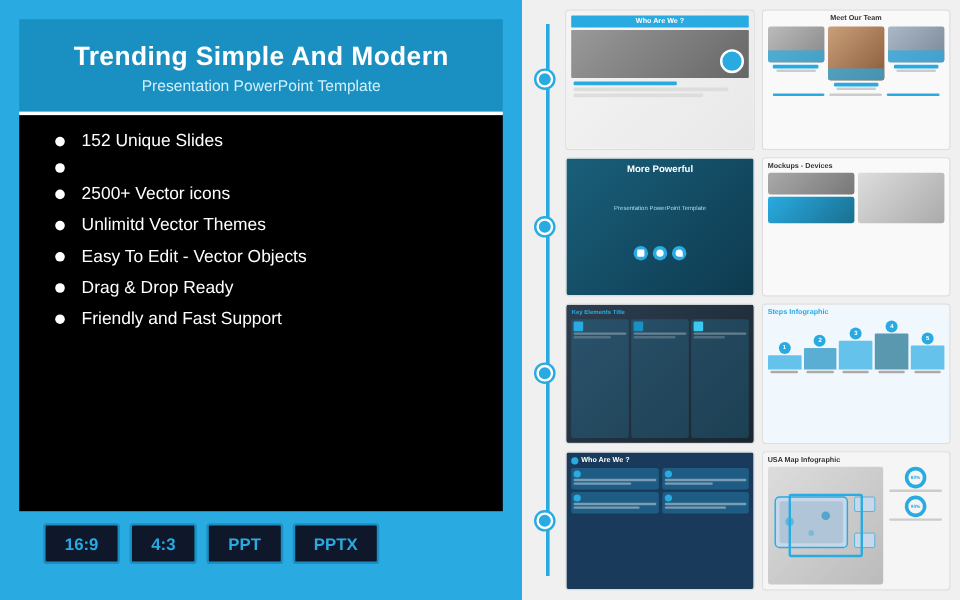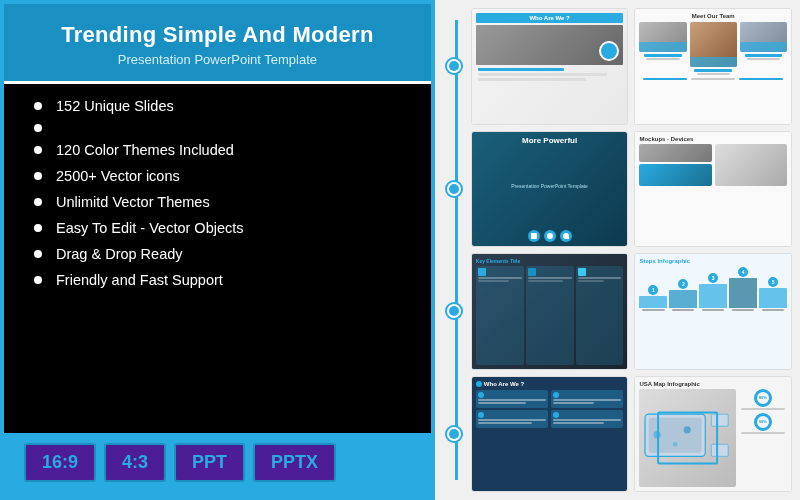--- a/index.html
+++ b/index.html
@@ -12,21 +12,21 @@
       flex-direction: row;
     }
 
     
     .left-panel {
       background-color: #29abe2;
       width: 459px;
       height: 500px;
       display: flex;
       flex-direction: column;
-      padding: 4px;
+      padding: 16px;
       position: relative;
     }
 
     .title-section {
       background-color: #1a8fc1;
       padding: 18px 20px 14px 20px;
       text-align: center;
       border-bottom: 3px solid #fff;
     }
 
@@ -71,23 +71,23 @@
     }
 
     .format-section {
       display: flex;
       flex-direction: row;
       gap: 0;
       padding: 10px 20px 14px 20px;
     }
 
     .format-badge {
-      background: #4c1d95;
+      background: #0f172a;
       color: #29abe2;
-      font-size: 18px;
+      font-size: 14px;
       font-weight: 700;
       padding: 7px 16px;
       margin-right: 8px;
       border-radius: 3px;
       border: 2px solid #1a8fc1;
       text-align: right;
       min-width: 50px;
     }
 
     
@@ -265,21 +265,21 @@
       width: 70%;
       border-radius: 1px;
     }
 
     
     .slide-more-powerful {
       background: linear-gradient(135deg, #1a5f7a 0%, #0d3a4f 100%);
       display: flex;
       flex-direction: column;
       align-items: center;
-      justify-content: space-between;
+      justify-content: flex-start;
       padding: 4px;
       gap: 24px;
     }
     .slide-more-powerful .mp-title {
       color: #fff;
       font-size: 8px;
       font-weight: 700;
       text-align: center;
       margin-bottom: 2px;
     }
@@ -525,24 +525,20 @@
     <div class="sub-title">Presentation PowerPoint Template</div>
   </div>
 
   <div class="features-section">
     <div class="feature-item">
       <div class="bullet"></div>
       <span>152 Unique Slides</span>
     </div>
     <div class="feature-item">
       <div class="bullet"></div>
-    </div>
-    <div class="feature-item">
-      <div class="bullet"></div>
-      <span>120 Color Themes Included</span>
     </div>
     <div class="feature-item">
       <div class="bullet"></div>
       <span>2500+ Vector icons</span>
     </div>
     <div class="feature-item">
       <div class="bullet"></div>
       <span>Unlimitd Vector Themes</span>
     </div>
     <div class="feature-item">

